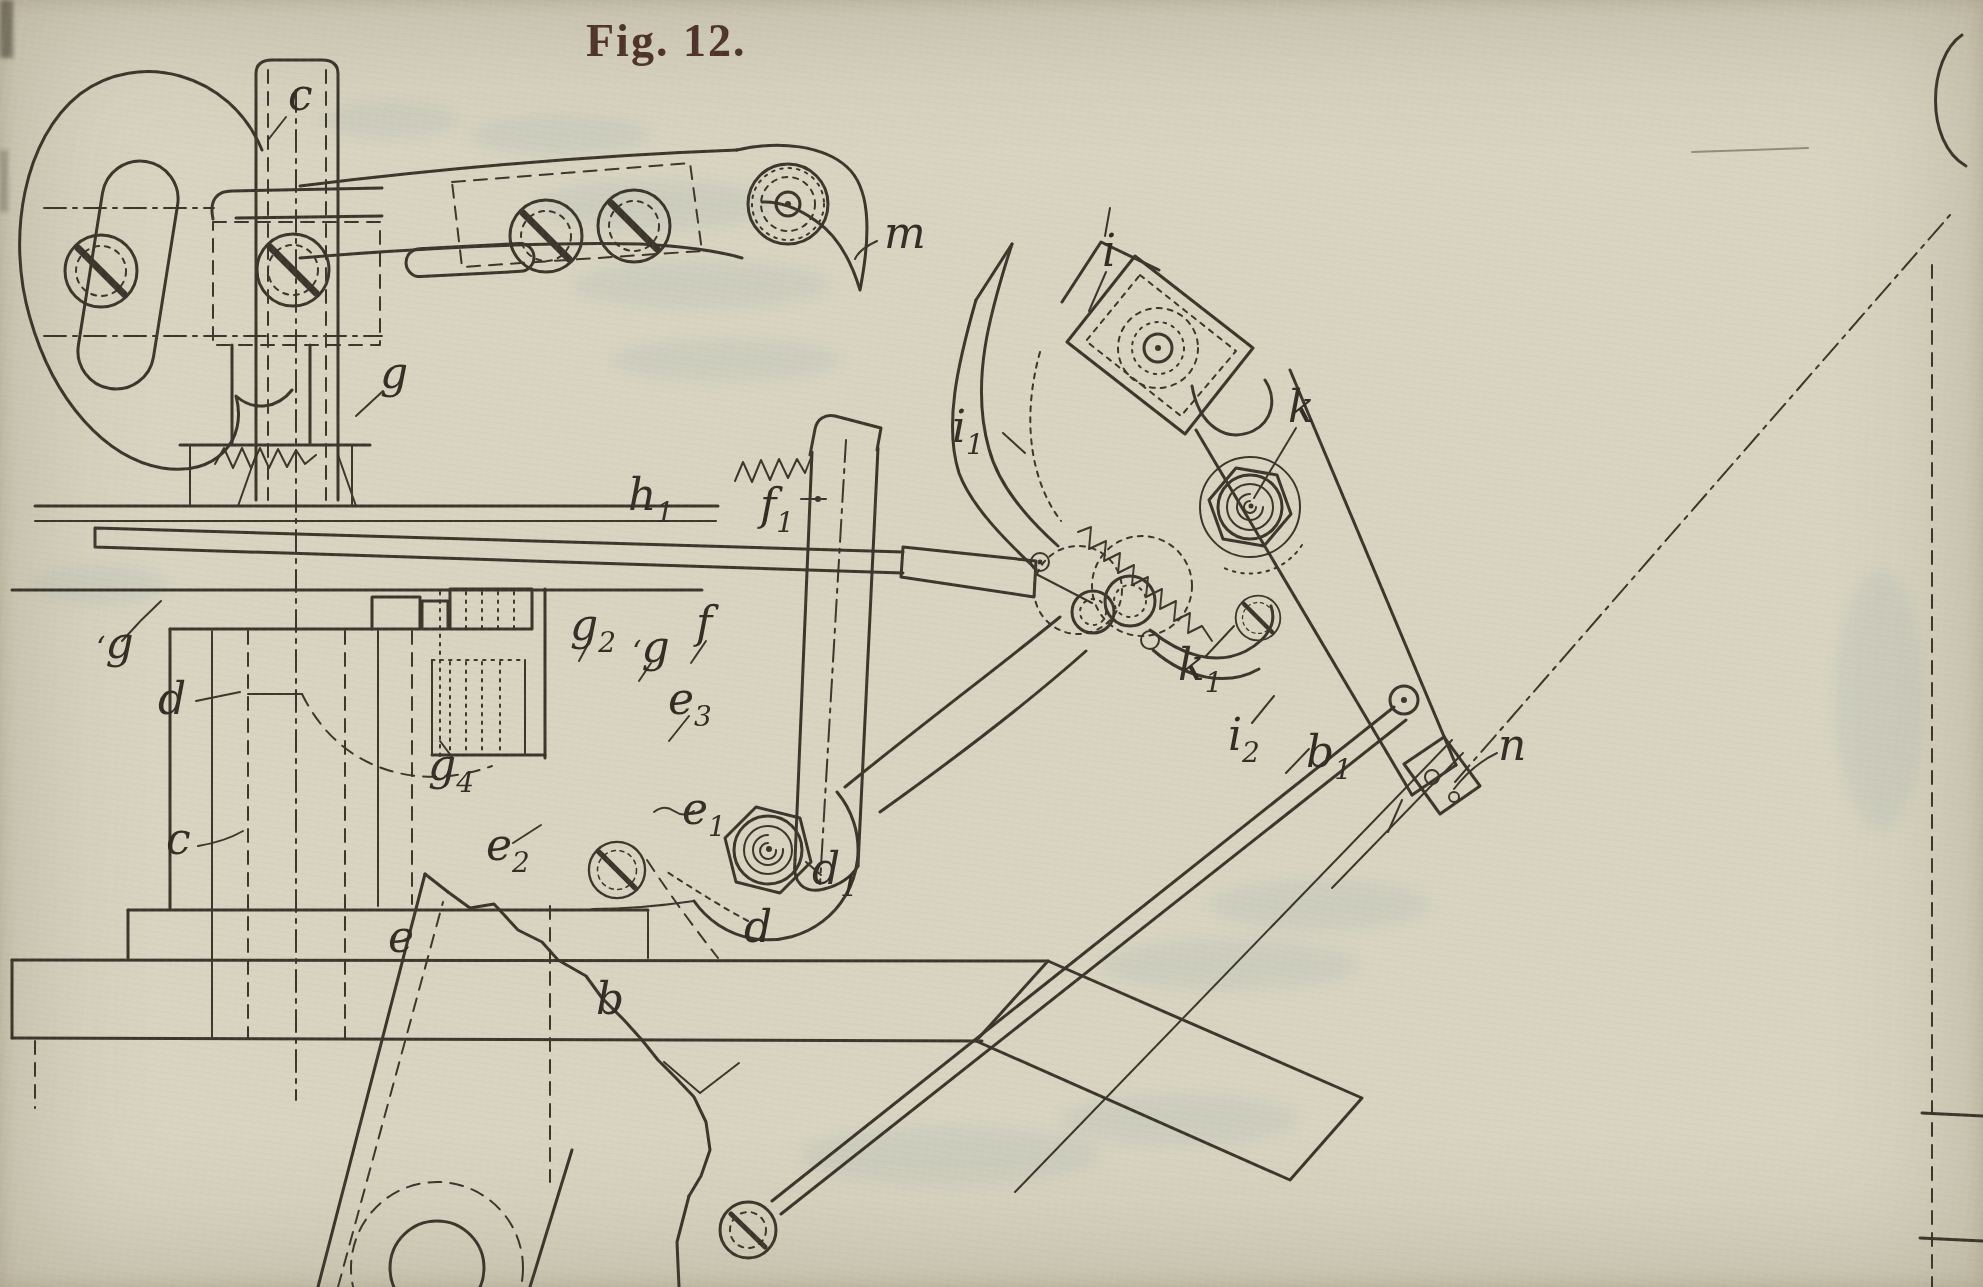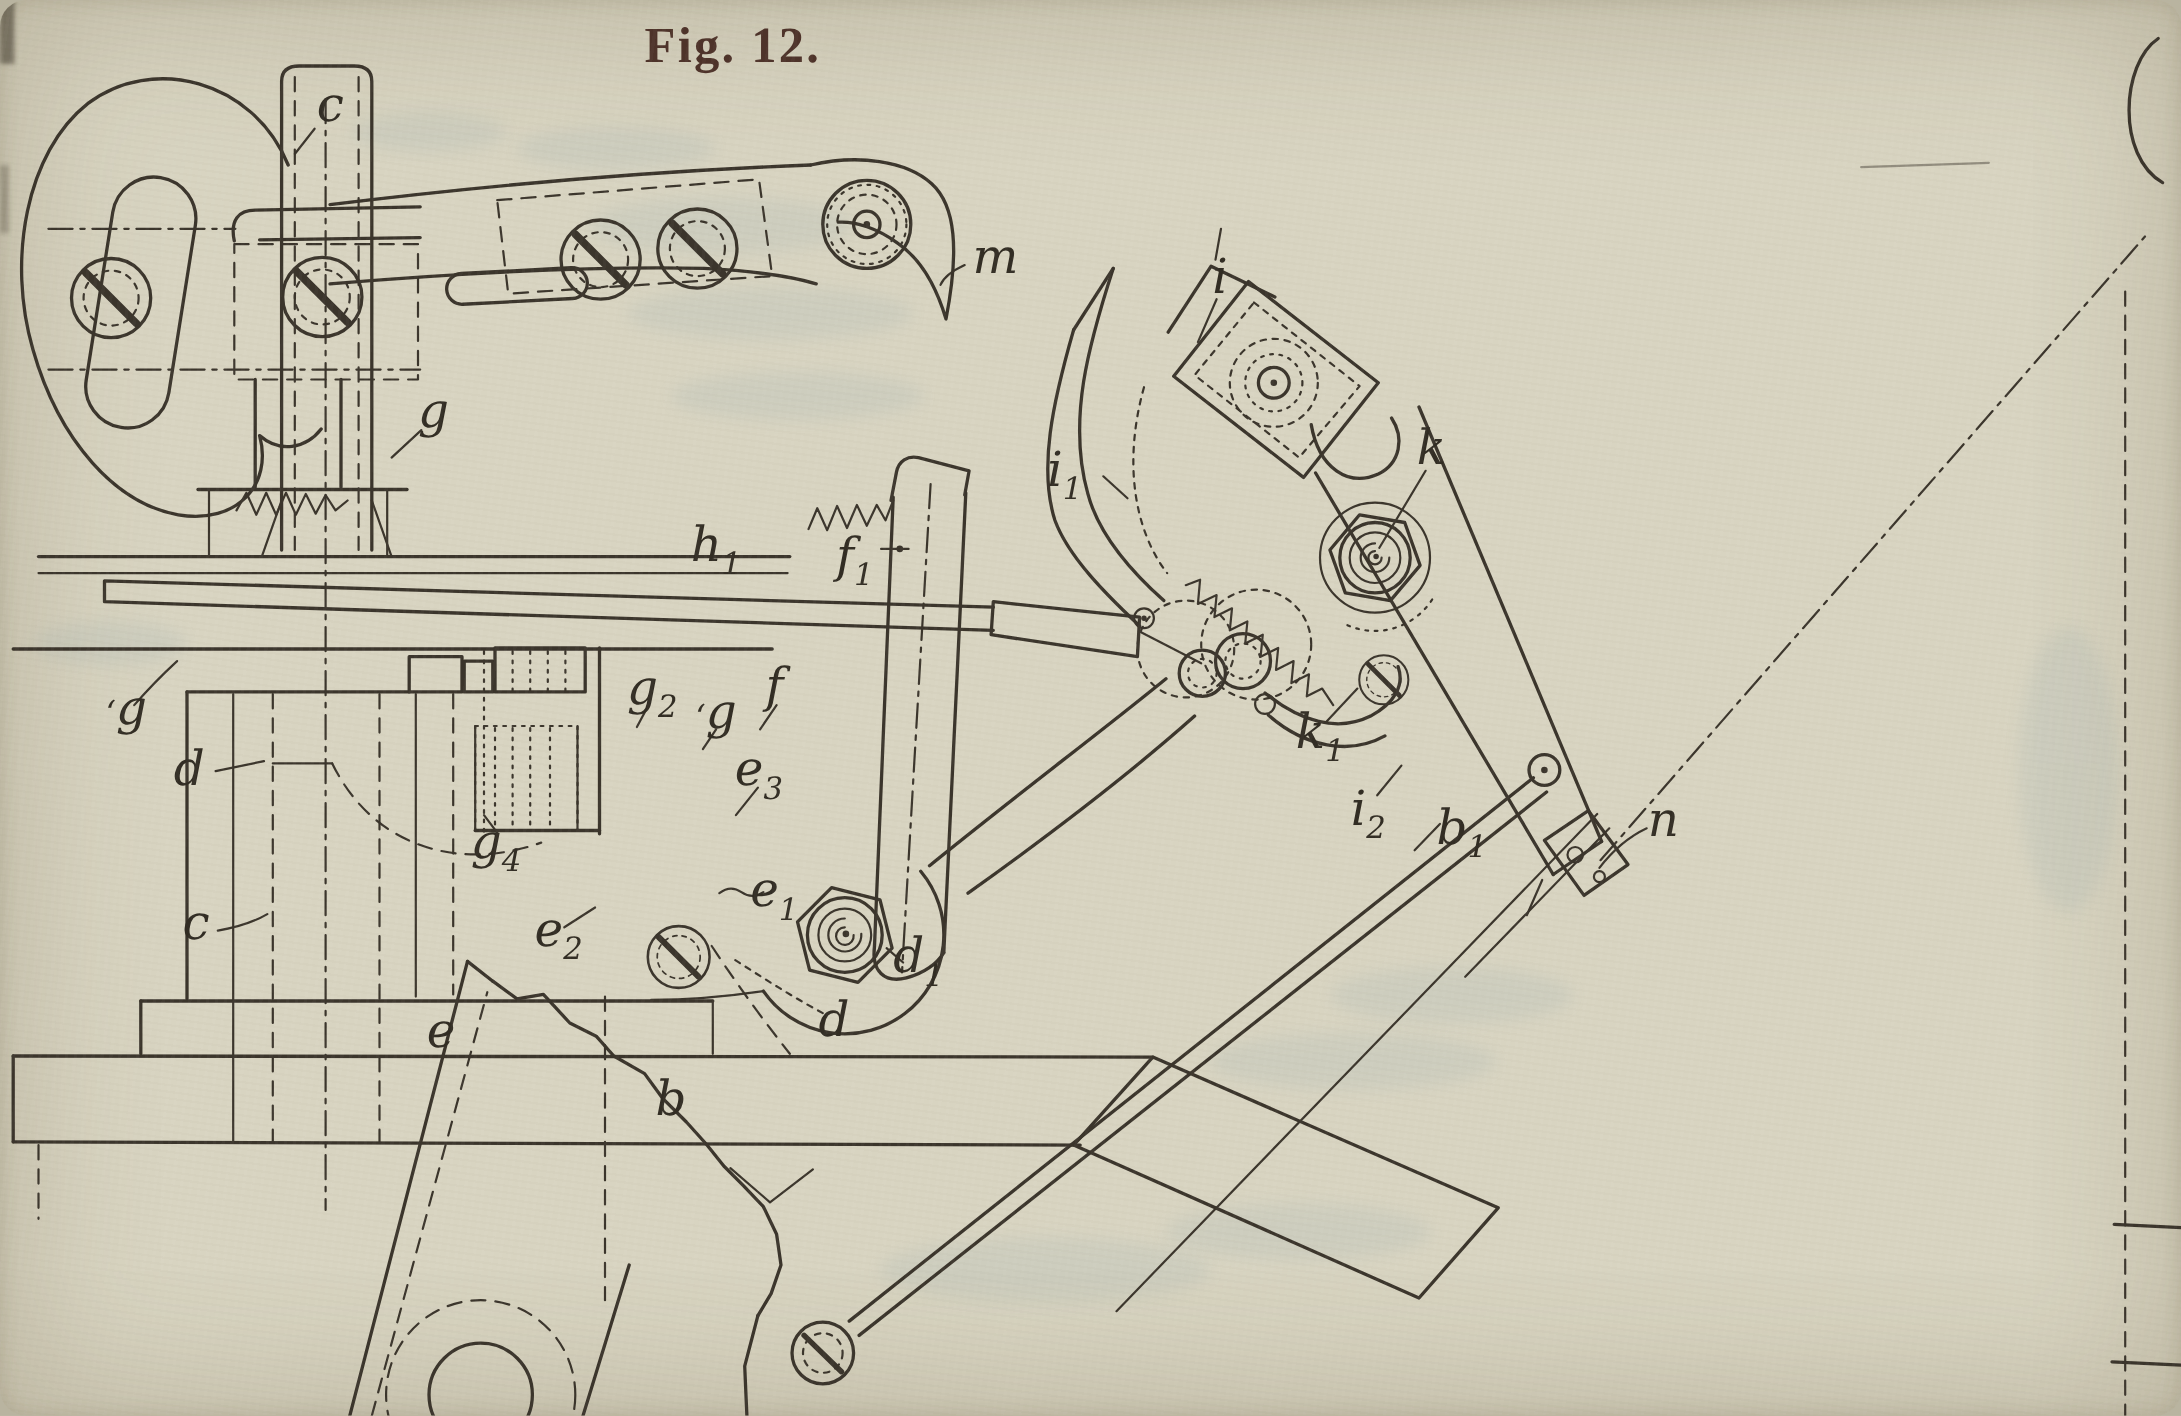--- a/index.html
+++ b/index.html
@@ -1,21 +1,21 @@
 <!DOCTYPE html>
 <html style="--paper: #d8d4c1; --ink: #3b352c; --title-ink: #4e332a; --label-ink: #322d24; --bleed: #8fa6ad;"><head>
 <meta charset="utf-8">
 <style>
   :root{
     --paper:#d8d4c1; --ink:#3b352c; --title-ink:#4e332a; --label-ink:#322d24; --bleed:#8fa6ad;
   }
   html,body{margin:0;padding:0;background:#b9b4a0;}
   .page{position:relative;width:1983px;height:1287px;overflow:hidden;
         background:var(--paper);
-        box-shadow:inset 0 0 140px rgba(92,80,52,.28), inset 0 0 18px rgba(92,80,52,.18);border-radius:24px;}
+        box-shadow:inset 0 0 140px rgba(92,80,52,.28), inset 0 0 18px rgba(92,80,52,.18);}
   .grain{position:absolute;inset:0;pointer-events:none;opacity:.5;
     background:
       repeating-linear-gradient(8deg, rgba(70,60,35,.035) 0 2px, rgba(0,0,0,0) 2px 6px),
       repeating-linear-gradient(98deg, rgba(255,255,244,.05) 0 3px, rgba(0,0,0,0) 3px 8px);}
   svg{position:absolute;inset:0;}
   .s{stroke:var(--ink);fill:none;stroke-width:3;stroke-linecap:round;stroke-linejoin:round;}
   .s2{stroke-width:2;}
   .f{fill:var(--ink);stroke:none;}
   .da{stroke-dasharray:13 9;}
   .da5{stroke-dasharray:5 6;}

